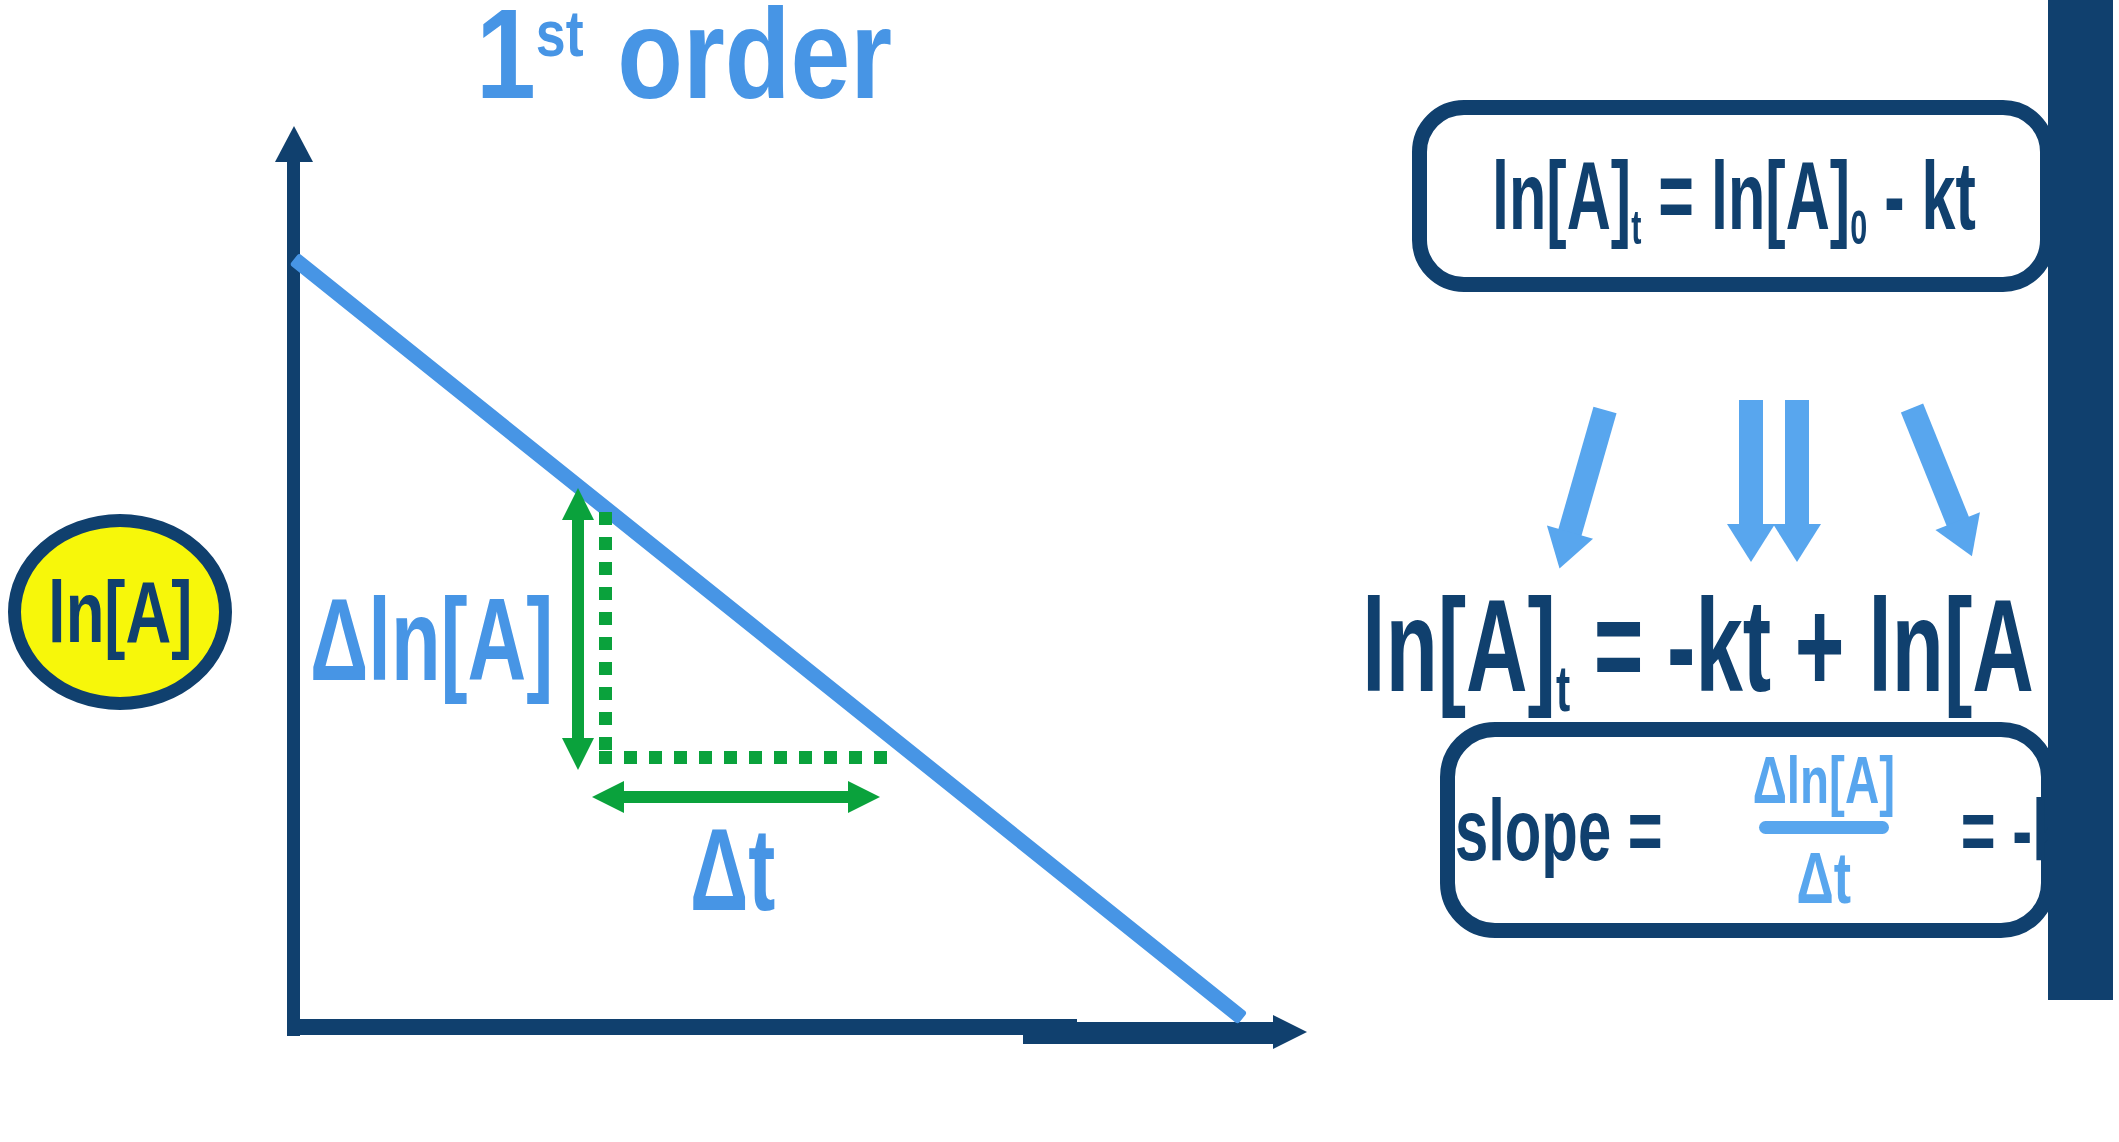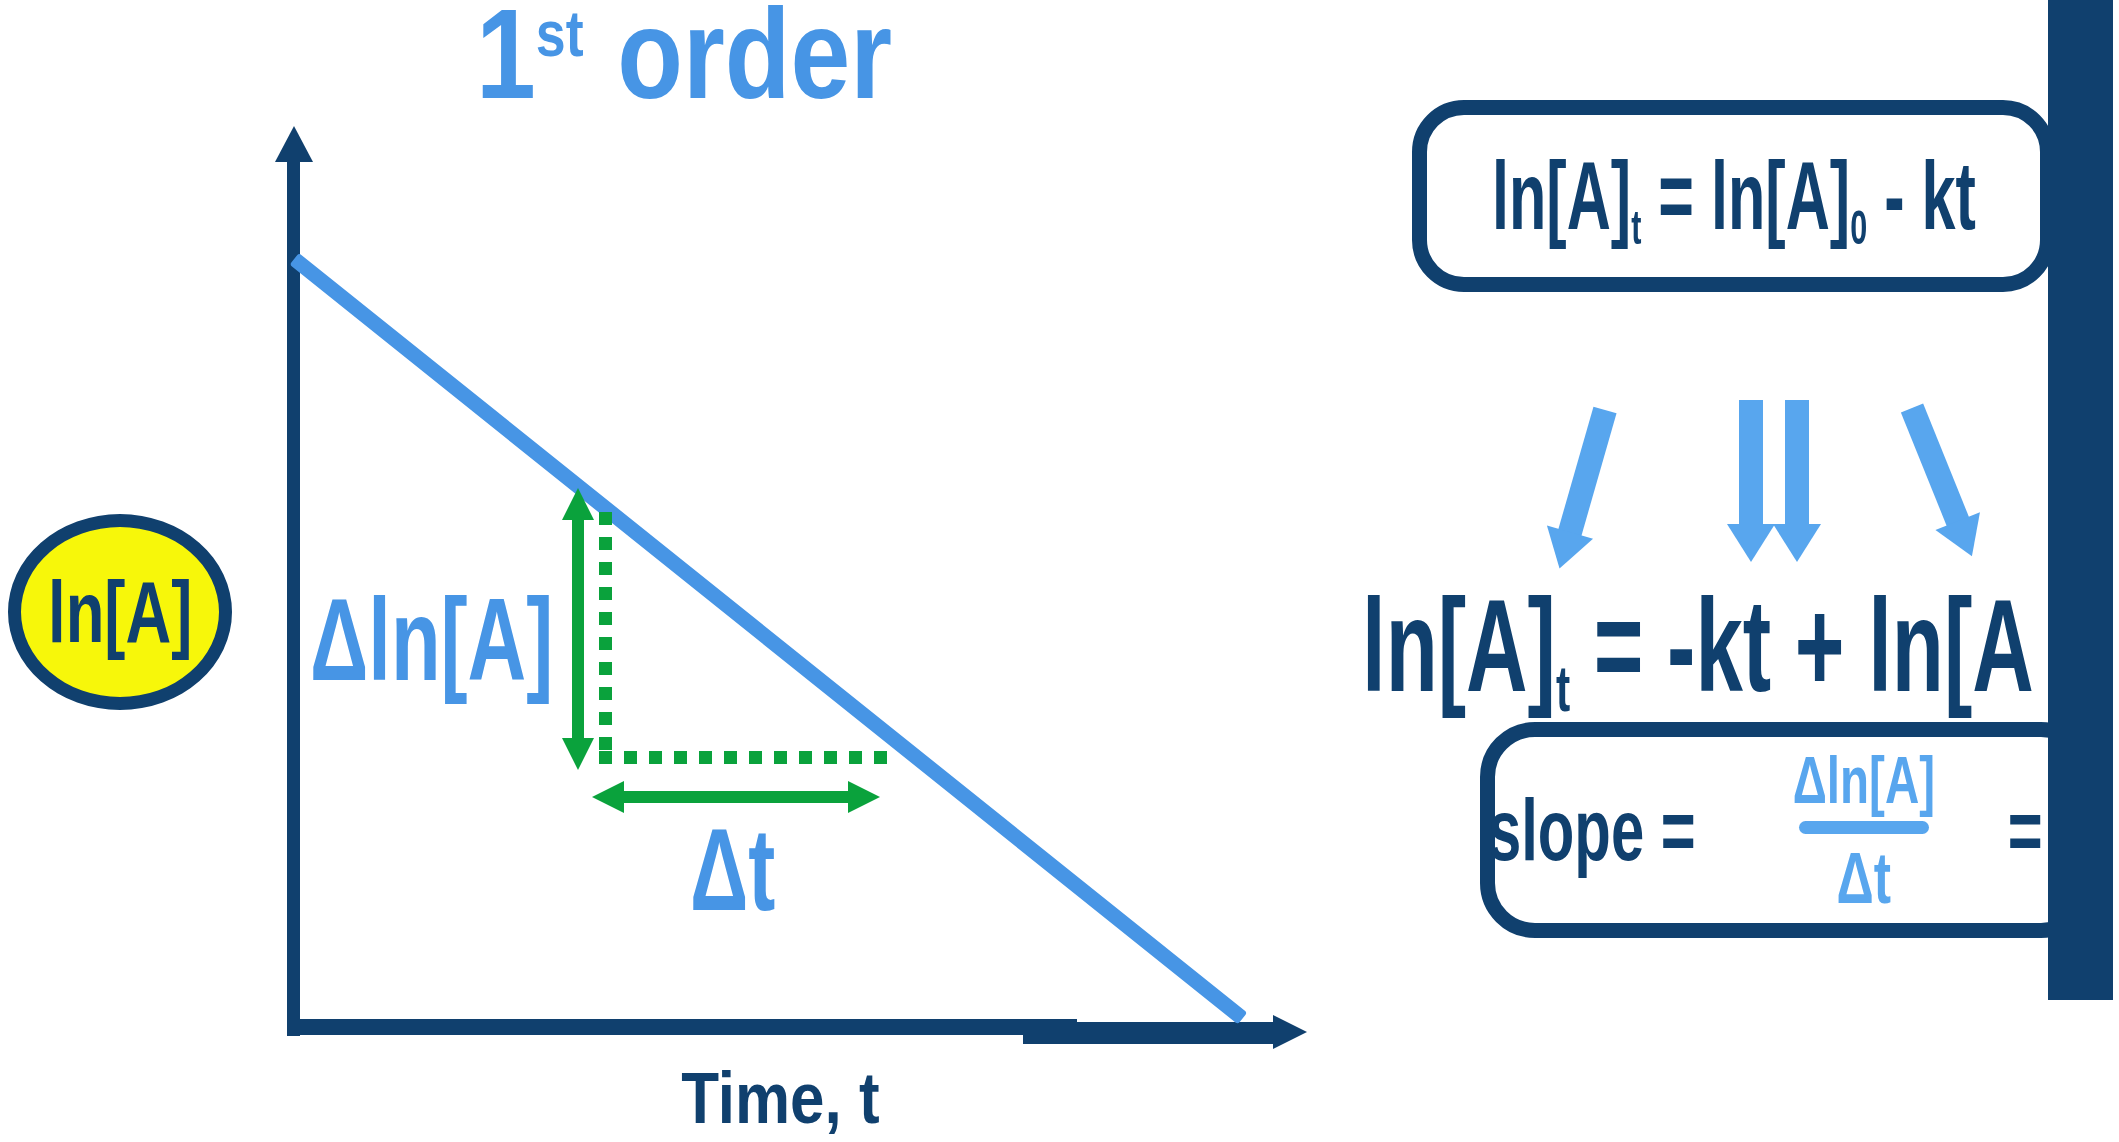--- a/index.html
+++ b/index.html
@@ -82,23 +82,20 @@
     <span class="cond" style="transform:scaleX(.7);">Δln[A]</span>
   </div>
   <div class="t blue" style="left:690px;top:812px;font-size:116px;">
     <span class="cond" style="transform:scaleX(.7);">Δt</span>
   </div>
 
   <div class="abs" style="left:8px;top:514px;width:224px;height:196px;background:var(--yellow);border:13px solid var(--navy);border-radius:50%;box-sizing:border-box;display:flex;align-items:center;justify-content:center;">
     <span class="condc navy" style="font-size:88px;transform:scaleX(.72);">ln[A]</span>
   </div>
 
-  <div class="t navy" style="left:580px;top:1062px;width:400px;text-align:center;font-size:72px;">
-    <span class="condc" style="transform:scaleX(.86);">Time, t</span>
-  </div>
 
   <div class="eqbox" style="left:1412px;top:100px;width:643px;height:192px;border-radius:52px;">
     <span class="condc navy" style="font-size:97px;transform:scaleX(.63);">
       <span>ln[A]</span><span class="sb">t</span><span> = ln[A]</span><span class="sb">0</span><span> - kt</span>
     </span>
   </div>
 
 
   <div class="barr" style="left:1605px;top:397px;width:165px;transform:rotate(106deg);">
     <div class="shaft"></div>
@@ -116,21 +113,21 @@
     <div class="shaft"></div>
       <div class="head"></div>
   </div>
 
   <div class="t navy" style="left:1362px;top:580px;font-size:131px;">
     <span class="cond" style="transform:scaleX(.65);">
       <span>ln[A]</span><span class="sb">t</span><span> = -kt + ln[A</span>
     </span>
   </div>
 
-  <div class="eqbox" style="left:1440px;top:722px;width:616px;height:216px;border-radius:55px;gap:20px;margin-left:40px;">
+  <div class="eqbox" style="left:1440px;top:722px;width:616px;height:216px;border-radius:55px;gap:13px;">
     <span class="condc navy" style="font-size:88px;transform:scaleX(.68);">slope =</span>
     <span class="frac">
       <span class="condc lblue" style="font-size:66px;transform:scaleX(.72);">Δln[A]</span>
       <span class="fbar"></span>
       <span class="condc lblue" style="font-size:72px;transform:scaleX(.72);">Δt</span>
     </span>
     <span class="condc navy" style="font-size:88px;transform:scaleX(.68);">= -k</span>
   </div>
 
   <div class="abs" style="left:2048px;top:0;width:71px;height:1000px;background:var(--navy);z-index:5;"></div>

